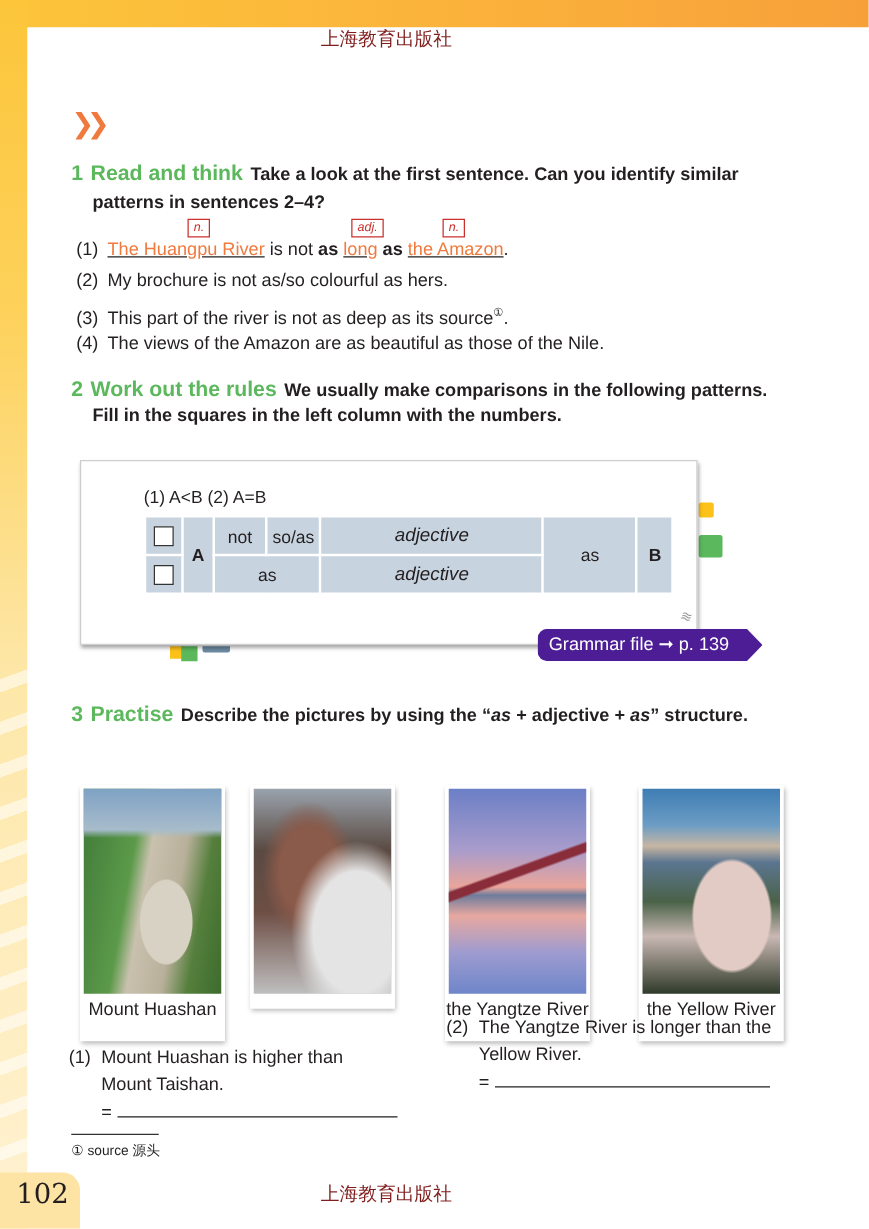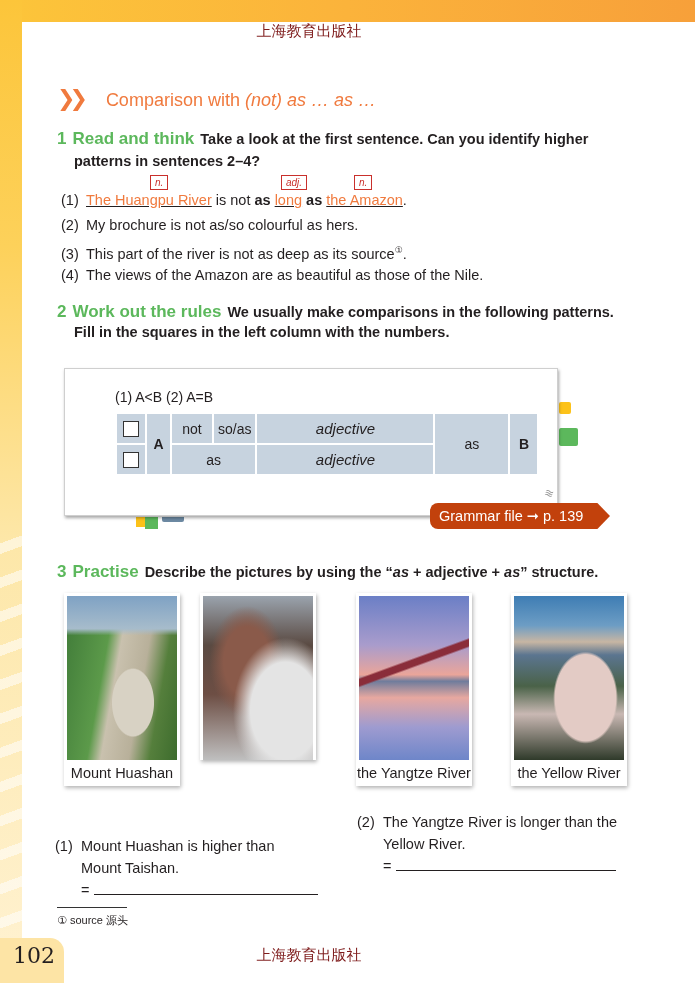--- a/index.html
+++ b/index.html
@@ -93,29 +93,29 @@
 
   .tab-yellow { position: absolute; left: 559px; top: 402px; width: 12px; height: 12px; background: #fcc21a; border-radius: 2px; }
   .tab-green  { position: absolute; left: 559px; top: 428px; width: 19px; height: 18px; background: #5cb85c; border-radius: 2px; }
   .tab-y2 { position: absolute; left: 136px; top: 517px; width: 11px; height: 10px; background: #fcc21a; }
   .tab-g2 { position: absolute; left: 145px; top: 517px; width: 13px; height: 12px; background: #5cb85c; }
   .tab-b2 { position: absolute; left: 162px; top: 517px; width: 22px; height: 5px; background: #6d8aa3; border-radius: 0 0 2px 2px; }
   .clip-icon { position: absolute; left: 545px; top: 489px; width: 20px; height: 8px; color: #999; font-size: 11px; transform: rotate(20deg); }
 
   .grammar-file {
     position: absolute; left: 430px; top: 503px; height: 26px; width: 180px;
-    background: #c2410c; color: #fff; font-size: 14.5px; line-height: 26px;
+    background: #4c1d95; color: #fff; font-size: 14.5px; line-height: 26px;
     padding-left: 9px; border-radius: 8px 0 0 8px;
     clip-path: polygon(0 0, 93% 0, 100% 50%, 93% 100%, 0 100%);
   }
 
   
   .photo-card {
-    position: absolute; top: 593px; background: #fff;
-    box-shadow: 1px 2px 4px rgba(0,0,0,0.3); padding: 3px 3px 0 3px;
+    position: absolute; top: 628px; background: #fff;
+    box-shadow: 1px 2px 4px rgba(0,0,0,0.3); padding: 3px 3px 12px 3px;
   }
   .photo { width: 110px; height: 164px; }
   .photo-label { text-align: center; font-size: 14.5px; height: 26px; line-height: 26px; white-space: nowrap; }
 
   .p-huashan { background:
     linear-gradient(180deg, #7fa2c4 0%, #a7bccb 20%, transparent 24%),
     radial-gradient(ellipse at 60% 65%, #d8d2c4 0 22%, transparent 23%),
     linear-gradient(100deg, #3f7a38 0%, #5c9a4a 35%, #c9c1ae 45%, #b8b09a 65%, #557f3c 80%, #3d6c2d 100%); }
   .p-taishan { background:
     radial-gradient(ellipse at 75% 70%, #e4e4e4 0 30%, transparent 45%),
@@ -148,25 +148,24 @@
 
 <div class="frame-top"></div>
 <div class="frame-left"></div>
 <div class="frame-stripes"></div>
 <div class="page"></div>
 
 <div class="watermark top">上海教育出版社</div>
 
 <div class="title-row">
   <span class="chev">❯❯</span>
-  <span class="title-sub"><span>Comparison with </span><i>(not) as … as …</i></span>
 </div>
 
 <div class="sec-head" style="top:128px;">
-  <span class="sec-num">1</span><span class="sec-name">Read and think</span><span class="sec-desc">Take a look at the first sentence. Can you identify higher</span>
+  <span class="sec-num">1</span><span class="sec-name">Read and think</span><span class="sec-desc">Take a look at the first sentence. Can you identify similar</span>
   <span class="sec-desc sec-desc2">patterns in sentences 2–4?</span>
 </div>
 
 <span class="tag" style="left:150px;">n.</span>
 <span class="tag" style="left:281px;">adj.</span>
 <span class="tag" style="left:354px;">n.</span>
 
 <div class="sentence" style="top:190px;">
   <span class="num">(1)</span><span class="orange-u">The Huangpu River</span><span> is not </span><b>as</b> <span class="orange-u">long</span> <b>as</b> <span class="orange-u">the Amazon</span><span>.</span>
 </div>

